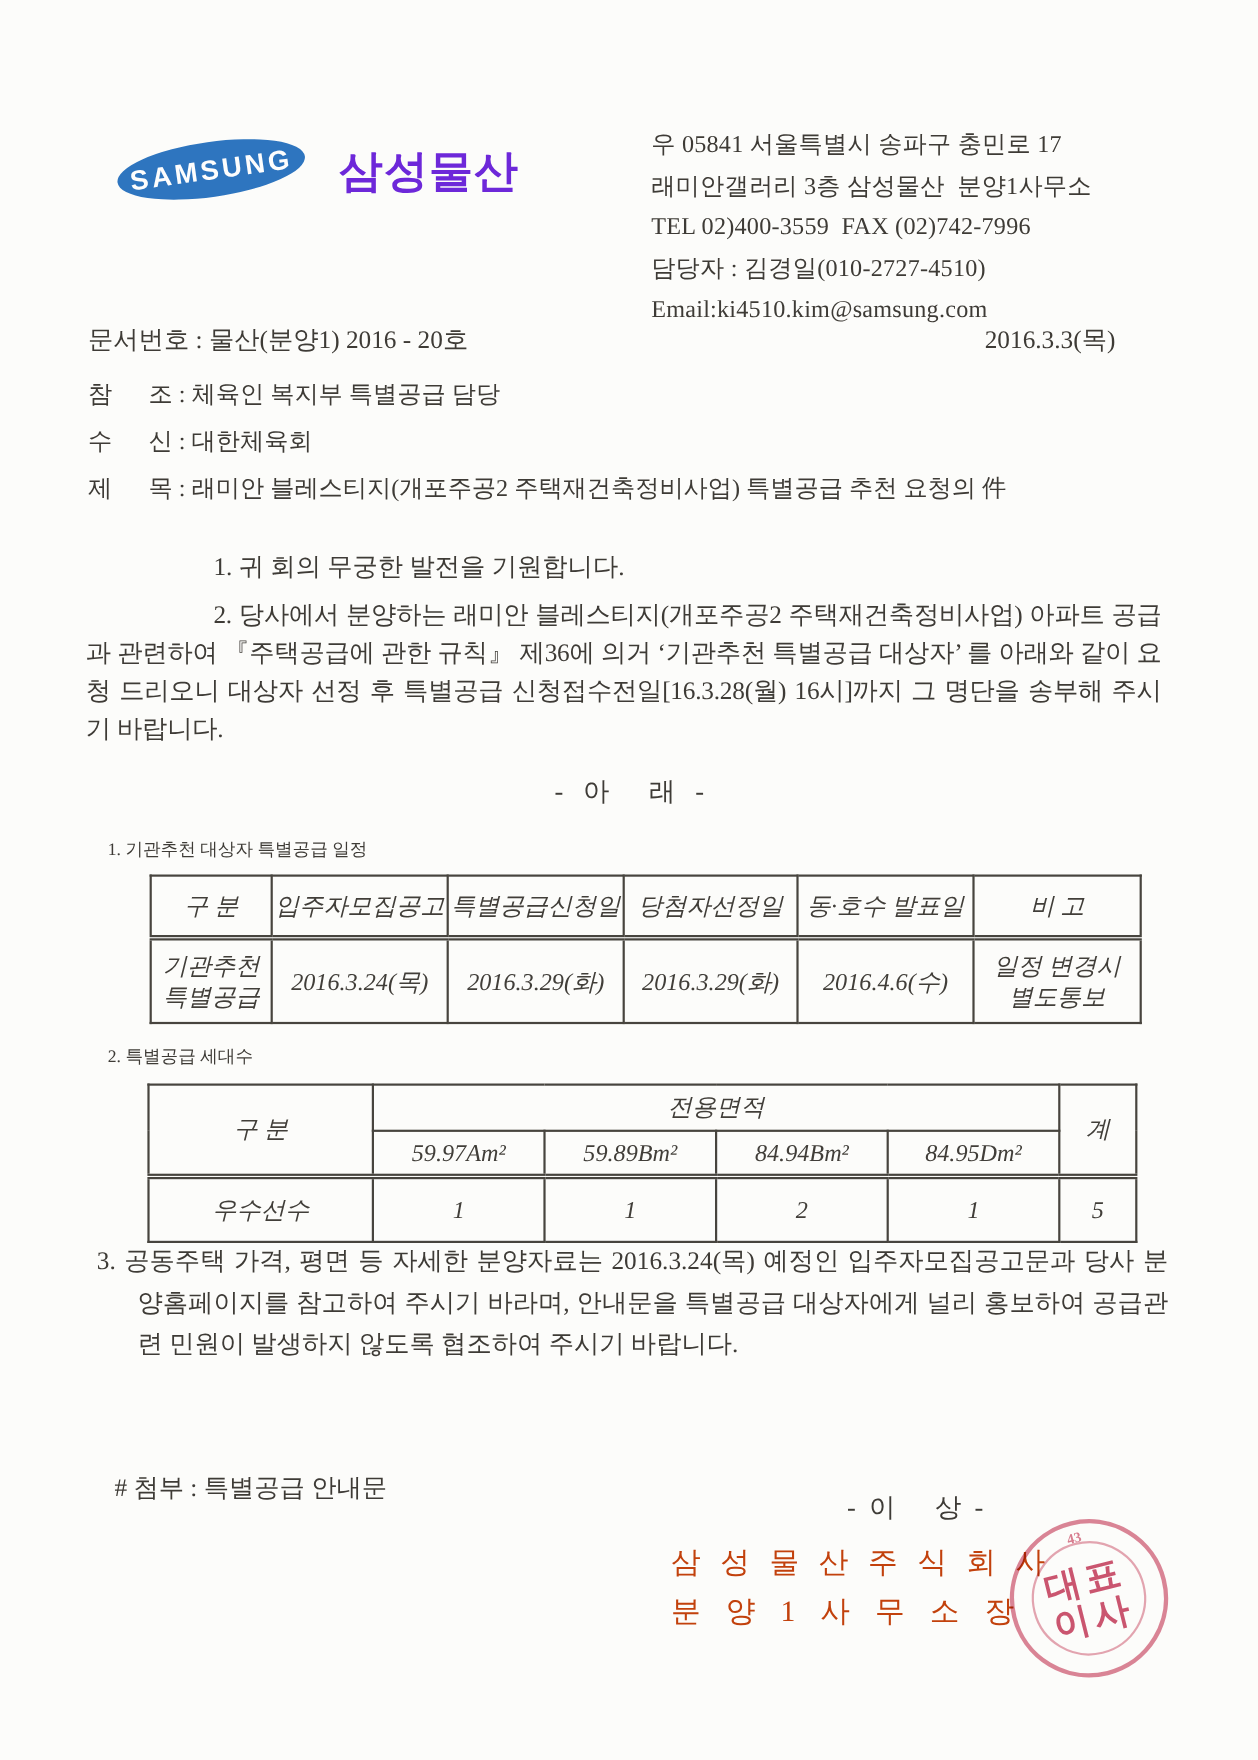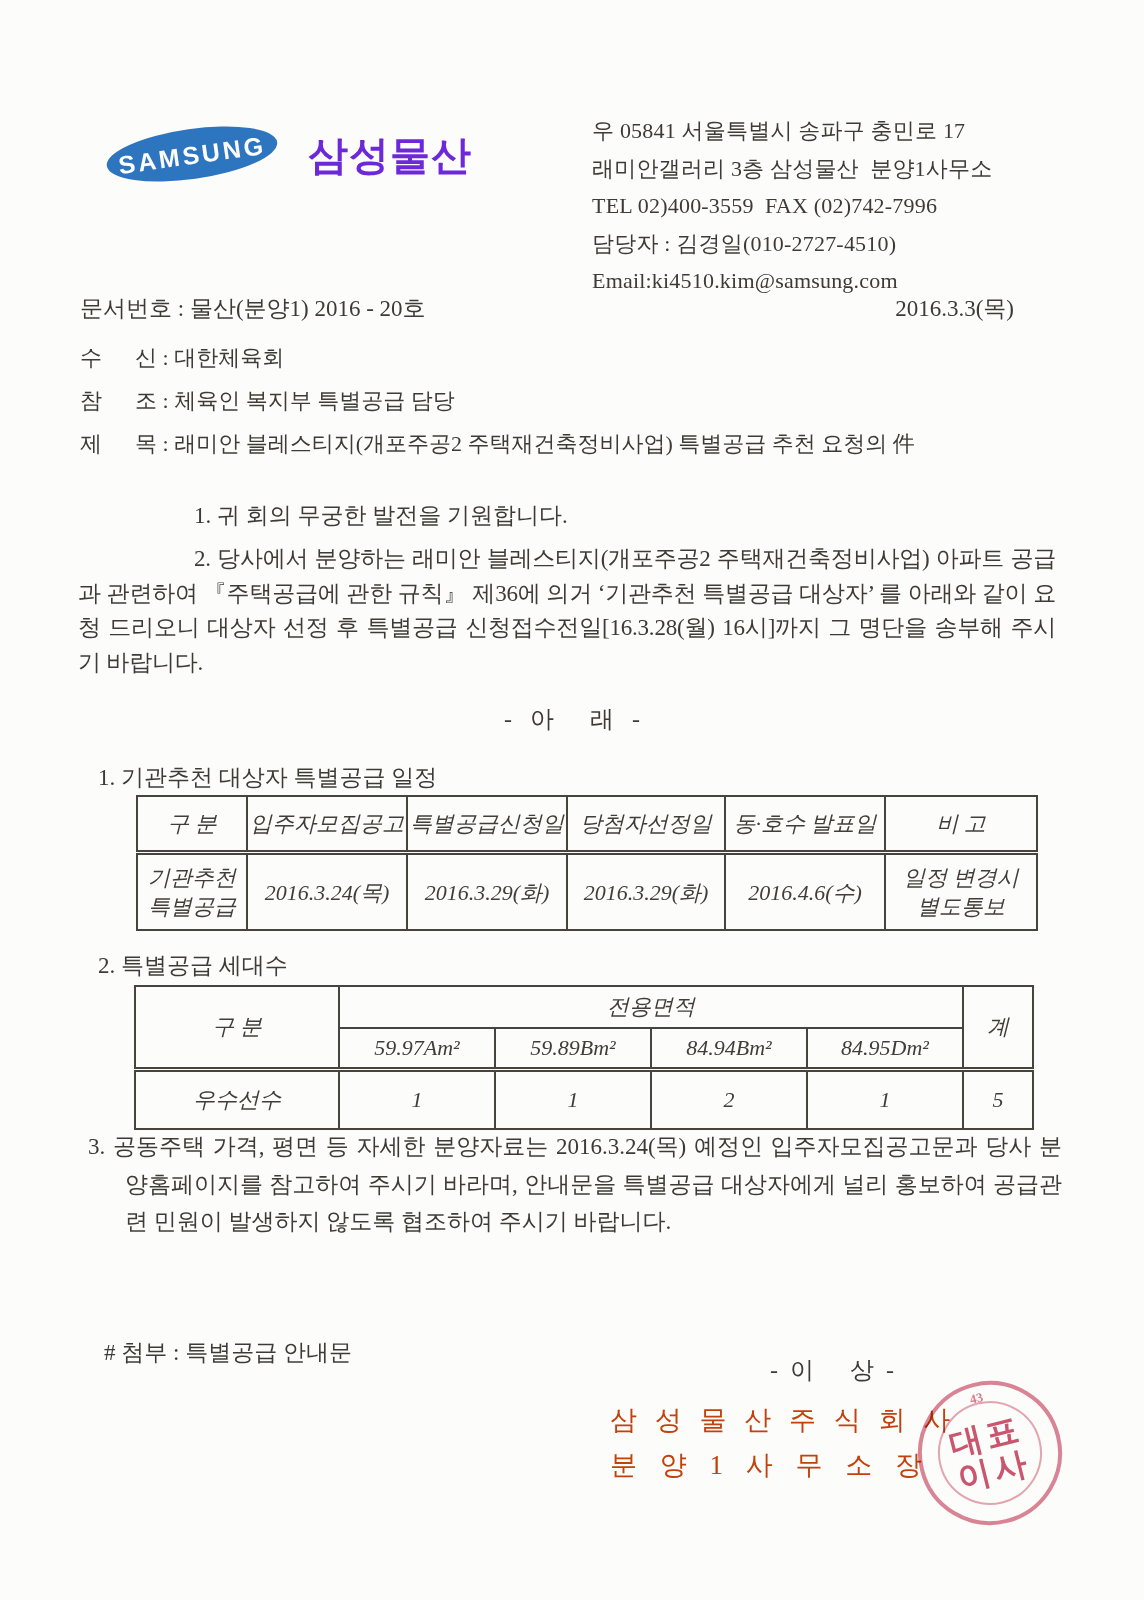--- a/index.html
+++ b/index.html
@@ -39,21 +39,21 @@
   .field-row{white-space:nowrap;}
   .field-label{white-space:pre;}
 
   
   .para1{top:500px;left:78px;right:90px;font-size:23px;text-indent:116px;}
   .para2{top:542px;left:78px;right:88px;font-size:23px;line-height:34.5px;
          text-indent:116px;text-align:justify;letter-spacing:-0.2px;}
   .below-marker{top:703px;left:0;width:100%;text-align:center;font-size:24px;}
 
   
-  .sec-title{font-size:23px;}
+  .sec-title{font-size:16px;}
   .sec1-title{top:762px;left:98px;}
   .sec2-title{top:950px;left:98px;}
   table{border-collapse:collapse;table-layout:fixed;font-style:italic;}
   th,td{
     border:2px solid #47443e;text-align:center;vertical-align:middle;
     font-size:22px;font-weight:normal;padding:0 2px;color:#413e39;
   }
   .t1{top:795px;left:136px;}
   .t1 th{height:53px;border-bottom:5px double #47443e;}
   .t1 td{height:74px;line-height:29px;}
@@ -114,22 +114,22 @@
   <div class="pre">담당자 : 김경일(010-2727-4510)</div>
   <div class="pre">Email:ki4510.kim@samsung.com</div>
 </div>
 
 <div class="abs docno-row">
   <span><span class="field-label">문서번호 :</span> <span>물산(분양1) 2016 - 20호</span></span>
   <span>2016.3.3(목)</span>
 </div>
 
 <div class="abs fields">
+  <div class="field-row"><span class="field-label">참      조 :</span> <span>체육인 복지부 특별공급 담당</span></div>
   <div class="field-row"><span class="field-label">수      신 :</span> <span>대한체육회</span></div>
-  <div class="field-row"><span class="field-label">참      조 :</span> <span>체육인 복지부 특별공급 담당</span></div>
   <div class="field-row"><span class="field-label">제      목 :</span> <span>래미안 블레스티지(개포주공2 주택재건축정비사업) 특별공급 추천 요청의 件</span></div>
 </div>
 
 <div class="abs para1">1. 귀 회의 무궁한 발전을 기원합니다.</div>
 <div class="abs para2">2. 당사에서 분양하는 래미안 블레스티지(개포주공2 주택재건축정비사업) 아파트 공급과 관련하여 『주택공급에 관한 규칙』 제36에 의거 ‘기관추천 특별공급 대상자’ 를 아래와 같이 요청 드리오니 대상자 선정 후 특별공급 신청접수전일[16.3.28(월) 16시]까지 그 명단을 송부해 주시기 바랍니다.</div>
 <div class="abs below-marker pre">-   아      래   -</div>
 
 <div class="abs sec-title sec1-title">1. 기관추천 대상자 특별공급 일정</div>
 <table class="abs t1">
   <colgroup>

